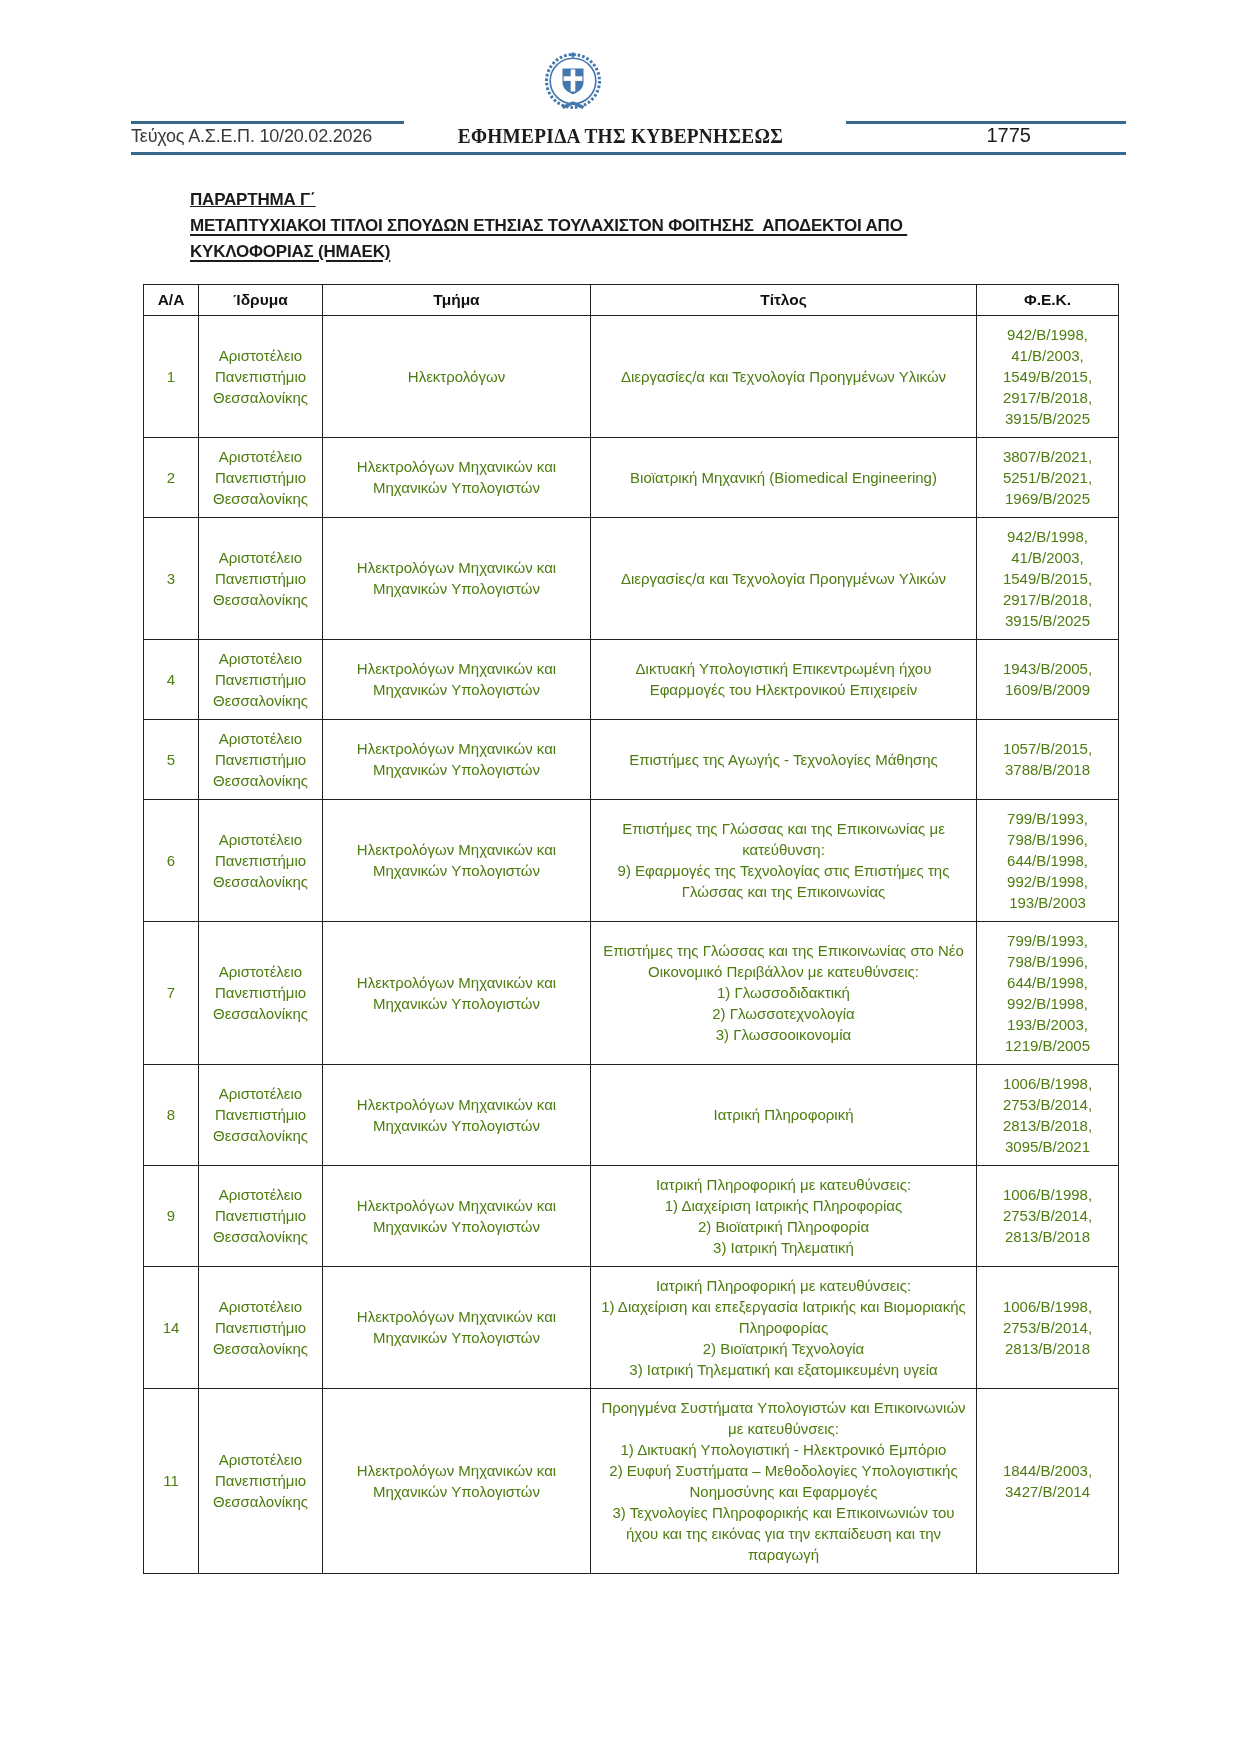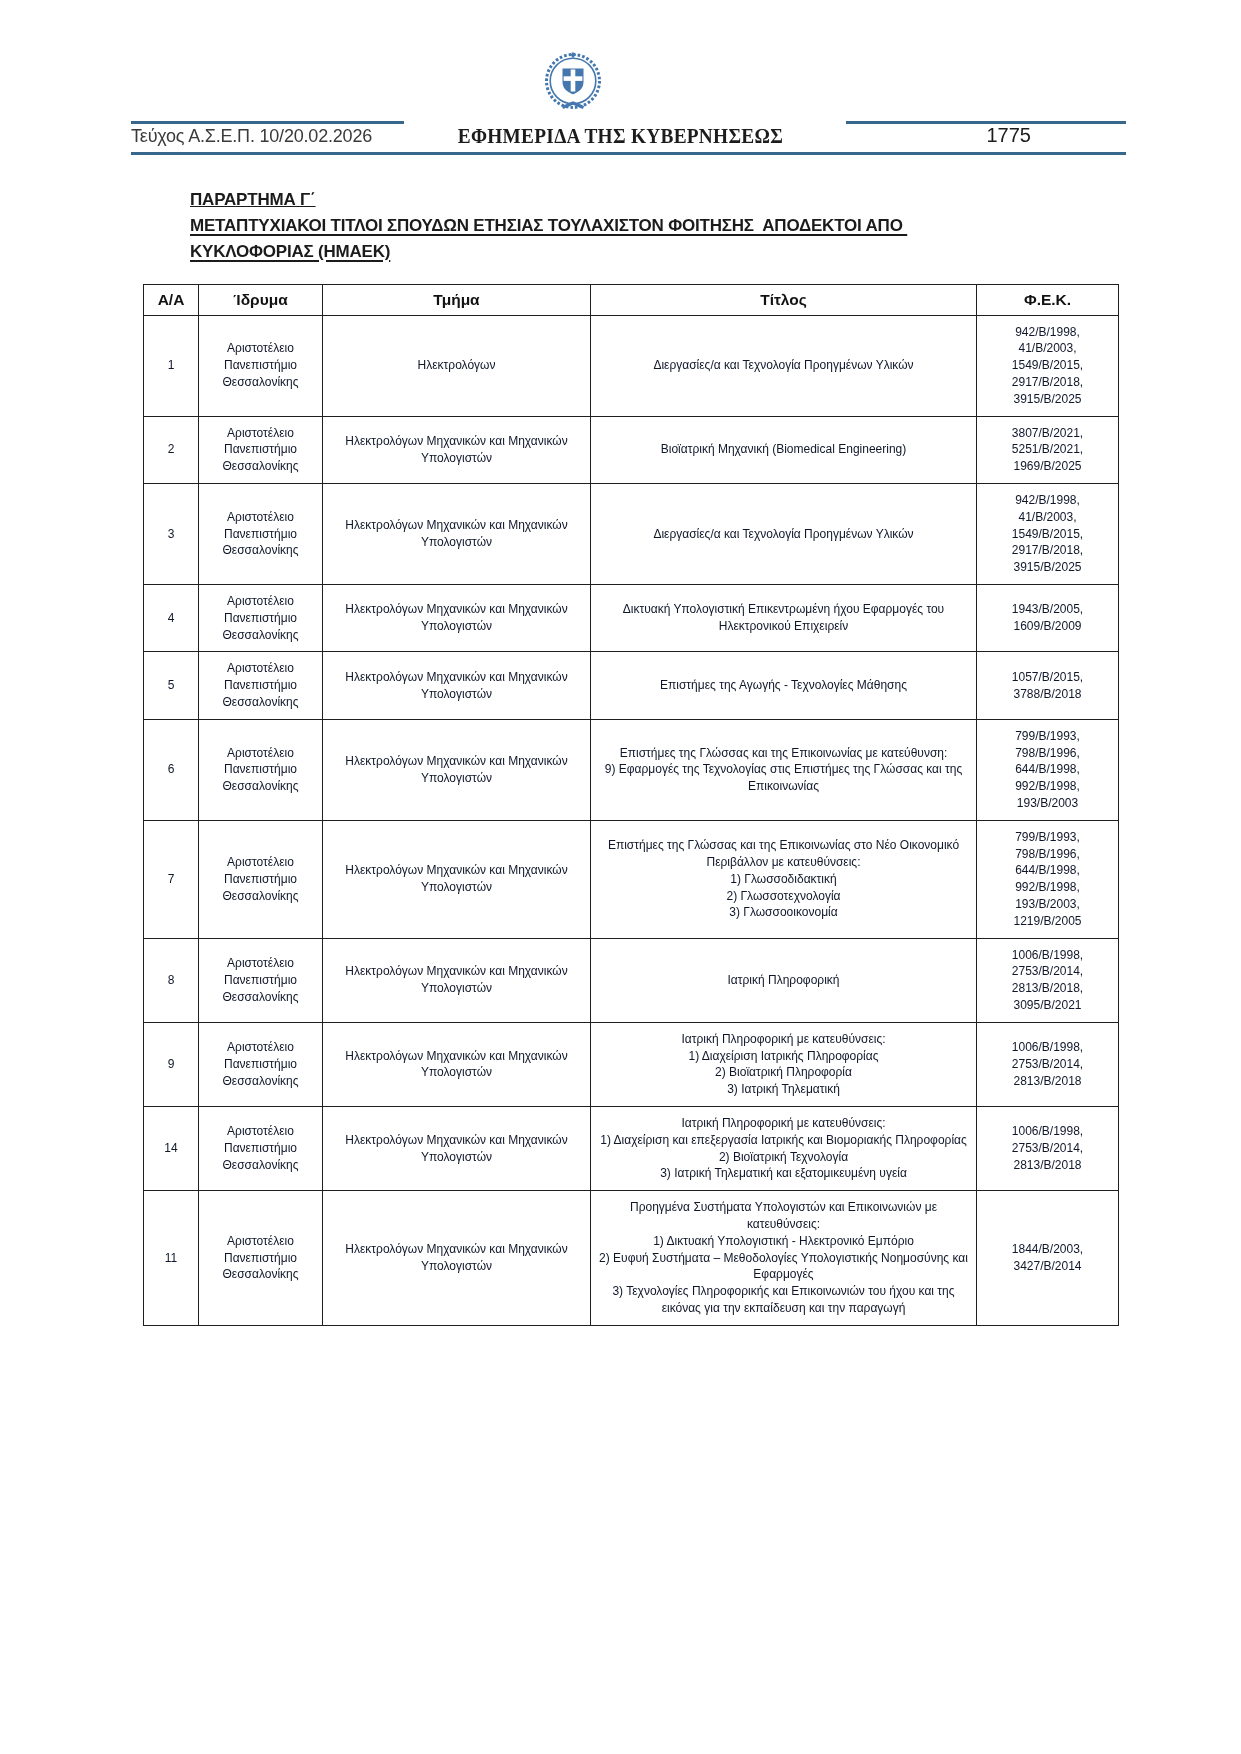--- a/index.html
+++ b/index.html
@@ -53,22 +53,22 @@
     position:absolute; left:131px; top:284px;
     width:975px;
     border-collapse:collapse;
     table-layout:fixed;
     margin-left:12px;
   }
   .grid th, .grid td {
     border:1.5px solid #1f1f1f;
     text-align:center; vertical-align:middle;
     padding:8px 6px;
-    font-size:12px; line-height:1.4;
-    color:#0f172a;
+    font-size:15px; line-height:1.4;
+    color:#4d7c0f;
     white-space:pre-line;
     word-wrap:break-word;
   }
   .grid th {
     font-weight:bold; font-size:15.5px;
     padding:4px 4px; color:#111;
   }
   .grid td.cell-aa { padding:4px 2px; }
 </style>
 </head>

